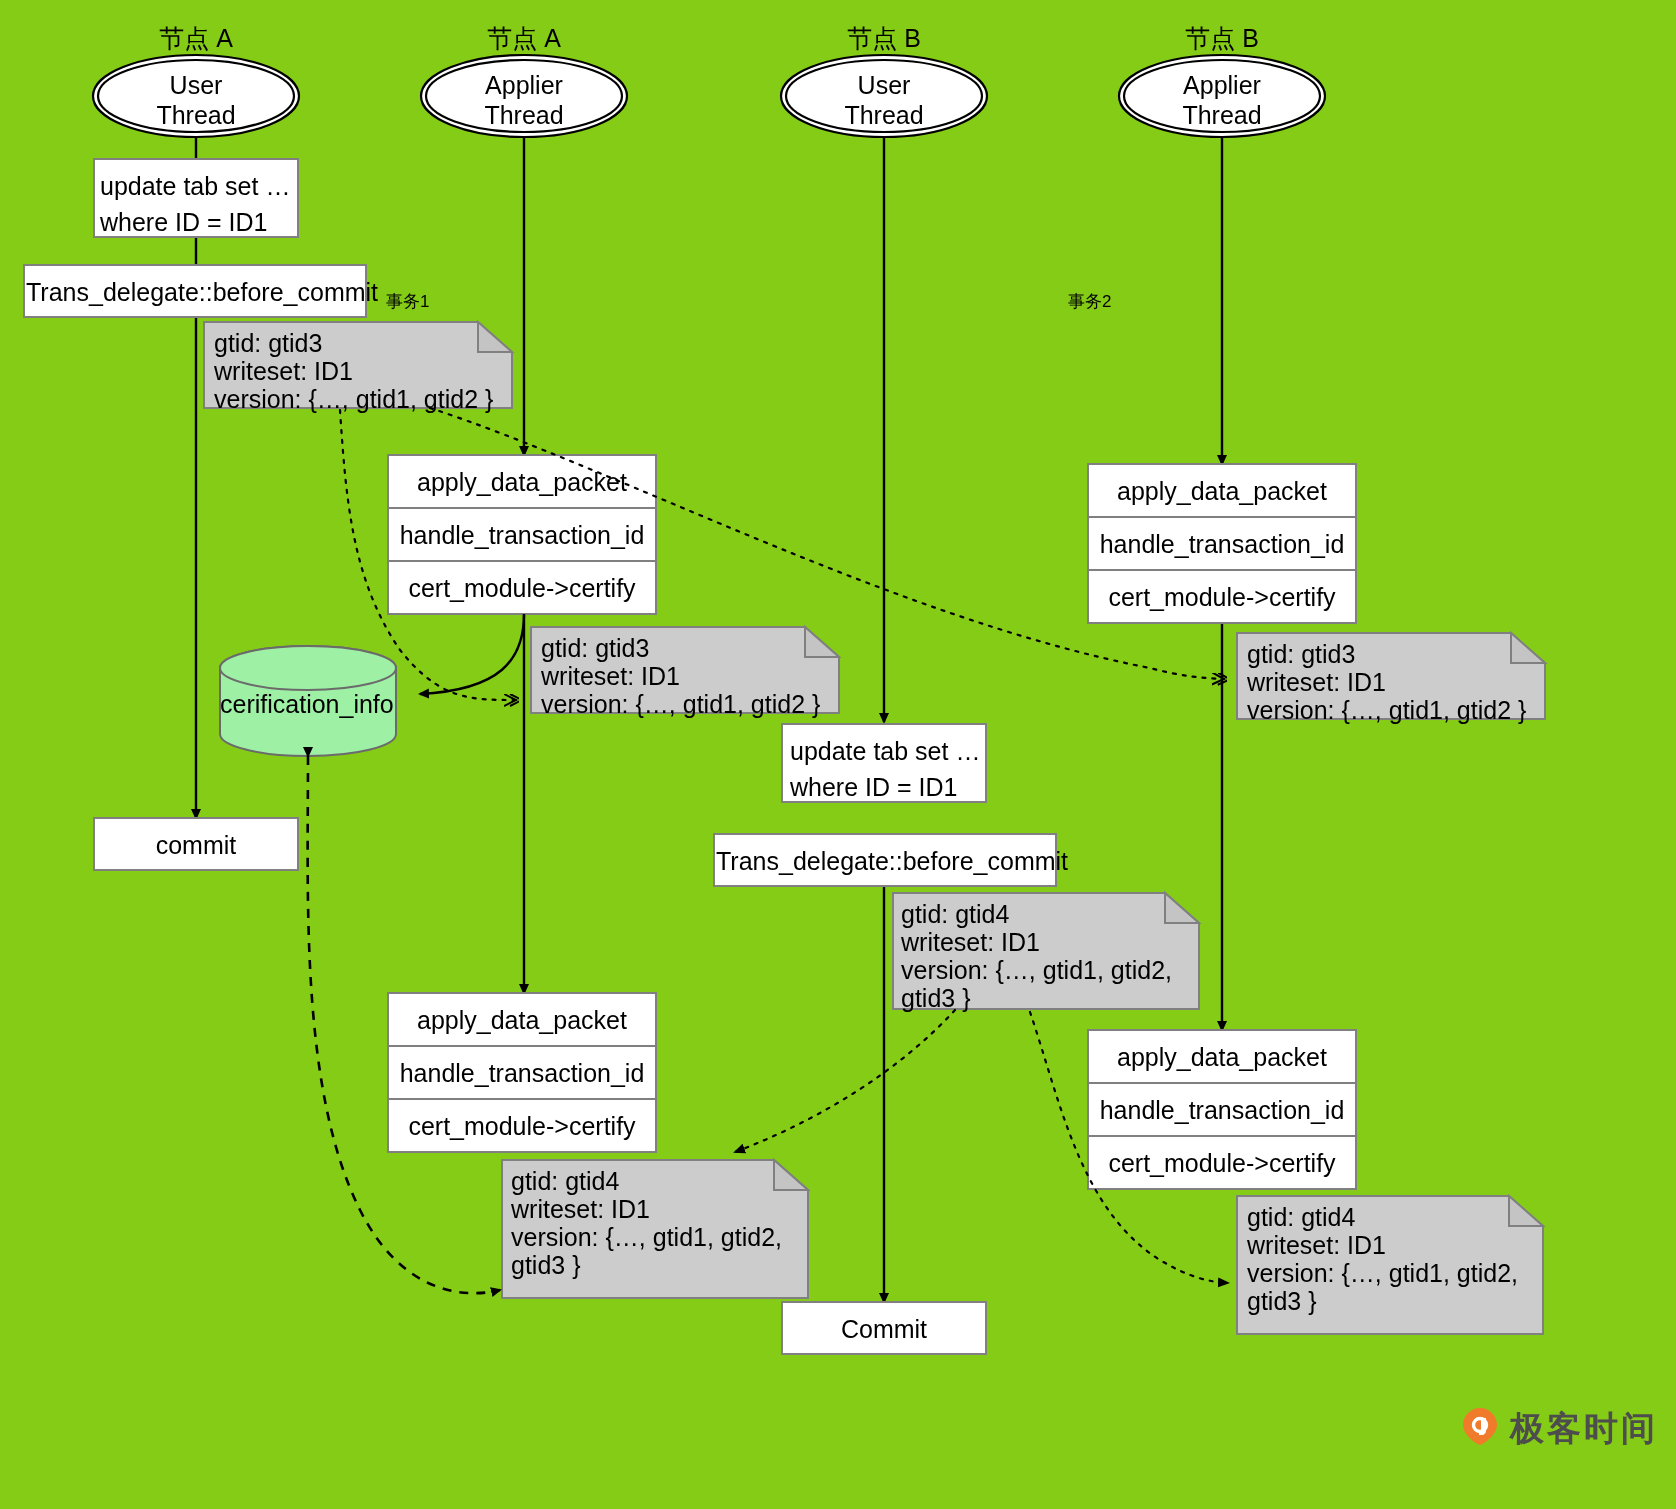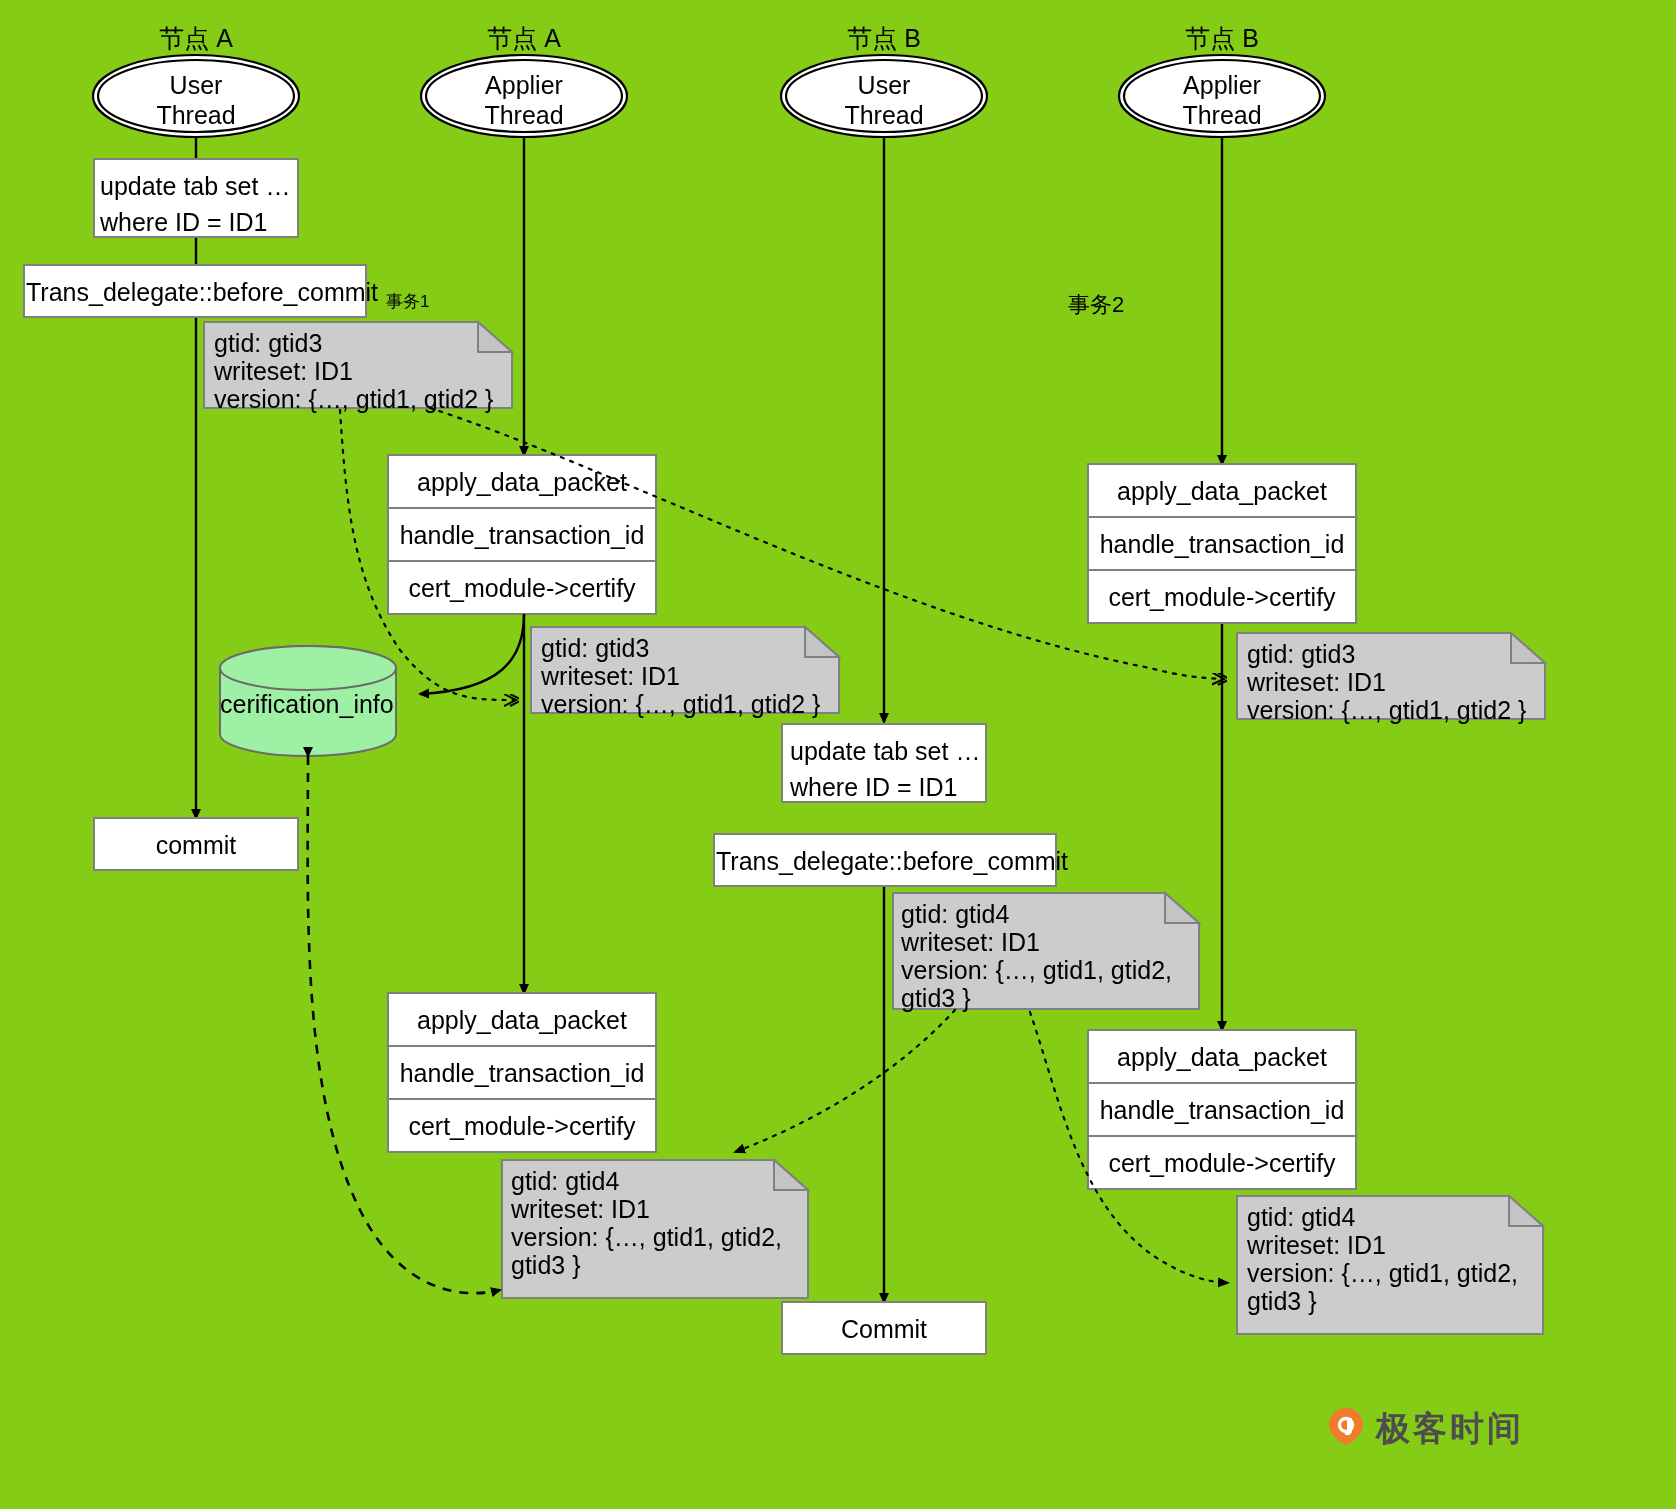--- a/index.html
+++ b/index.html
@@ -163,21 +163,21 @@
   <span>Thread</span>
 </div>
 
 <div style="position:absolute;left:1122px;top:22px;width:200px;text-align:center;font-size:25px;color:#000;">节点 B</div>
 <div style="position:absolute;left:1122px;top:70px;width:200px;text-align:center;font-size:25px;color:#000;line-height:30px;">
   <span>Applier</span><br>
   <span>Thread</span>
 </div>
 
 <div style="position:absolute;left:386px;top:290px;font-size:17px;color:#000;">事务1</div>
-<div style="position:absolute;left:1068px;top:290px;font-size:22px;color:#000;">事务2</div>
+<div style="position:absolute;left:1068px;top:290px;font-size:17px;color:#000;">事务2</div>
 
 <div style="position:absolute;left:100px;top:168px;width:192px;font-size:25px;color:#000;line-height:36px;">
   <div>update tab set …</div>
   <div>where ID = ID1</div>
 </div>
 <div style="position:absolute;left:26px;top:278px;width:338px;text-align:center;font-size:25px;color:#000;">Trans_delegate::before_commit</div>
 <div style="position:absolute;left:96px;top:831px;width:200px;text-align:center;font-size:25px;color:#000;">commit</div>
 
 <div style="position:absolute;left:390px;top:468px;width:264px;text-align:center;font-size:25px;color:#000;">apply_data_packet</div>
 <div style="position:absolute;left:390px;top:521px;width:264px;text-align:center;font-size:25px;color:#000;">handle_transaction_id</div>
@@ -236,21 +236,21 @@
   <div>gtid3 }</div>
 </div>
 
 <div style="position:absolute;left:1247px;top:1203px;width:300px;font-size:25px;color:#000;line-height:28px;">
   <div>gtid: gtid4</div>
   <div>writeset: ID1</div>
   <div>version: {…, gtid1, gtid2,</div>
   <div>gtid3 }</div>
 </div>
 
-<div style="position:absolute;left:1326px;top:1406px;display:flex;align-items:flex-end;gap:10px;">
+<div style="position:absolute;left:1460px;top:1406px;display:flex;align-items:flex-end;gap:10px;">
   <span style="display:inline-block;width:40px;height:40px;">
     <svg width="40" height="40" viewBox="0 0 40 40" xmlns="http://www.w3.org/2000/svg">
       <path d="M20 2 C10.6 2 3 9.6 3 19 C3 28 14 36.5 19 38.6 C19.6 38.9 20.4 38.9 21 38.6 C26 36.5 37 28 37 19 C37 9.6 29.4 2 20 2 Z" fill="#f07b2a"></path>
       <path d="M26 12 L26 25 C26 27.2 24.2 29 22 29 L19 29 L19 24 L21 24 L21 12 Z" fill="#ffffff"></path>
       <circle cx="20" cy="19" r="6.5" fill="none" stroke="#ffffff" stroke-width="3.4"></circle>
     </svg>
   </span>
   <span style="font-family:'DejaVu Sans','Liberation Sans',sans-serif;font-size:34px;color:#4d4d4d;font-weight:600;letter-spacing:3px;">极客时间</span>
 </div>
 

